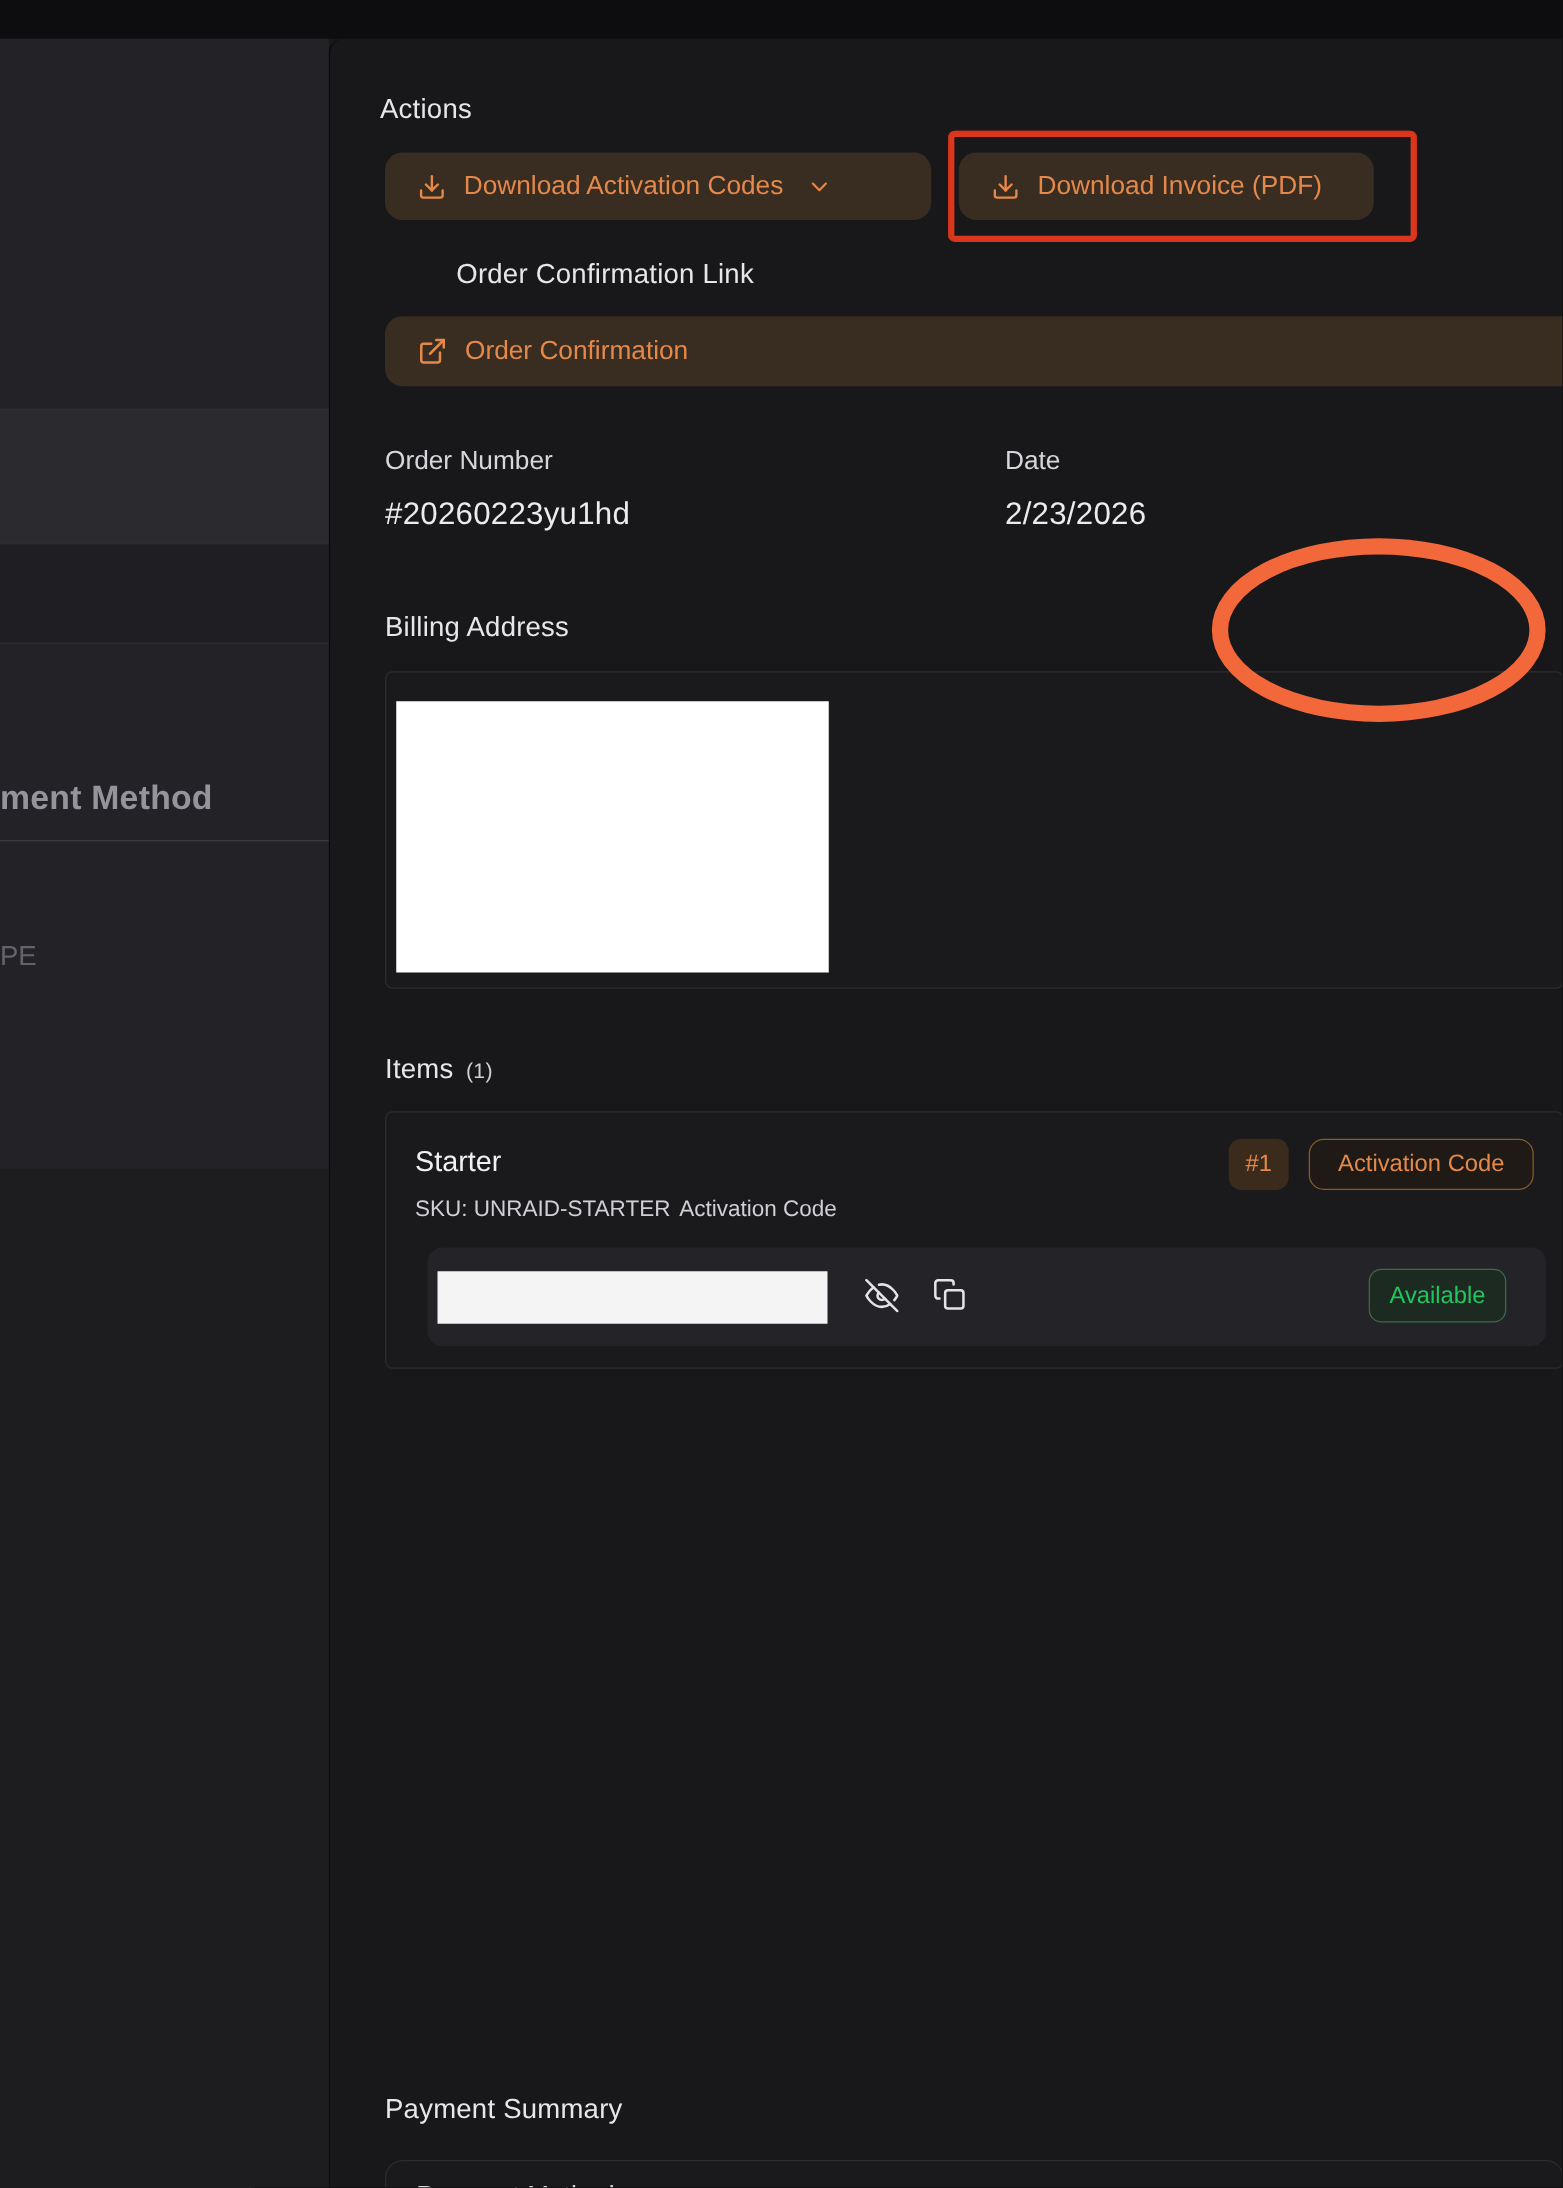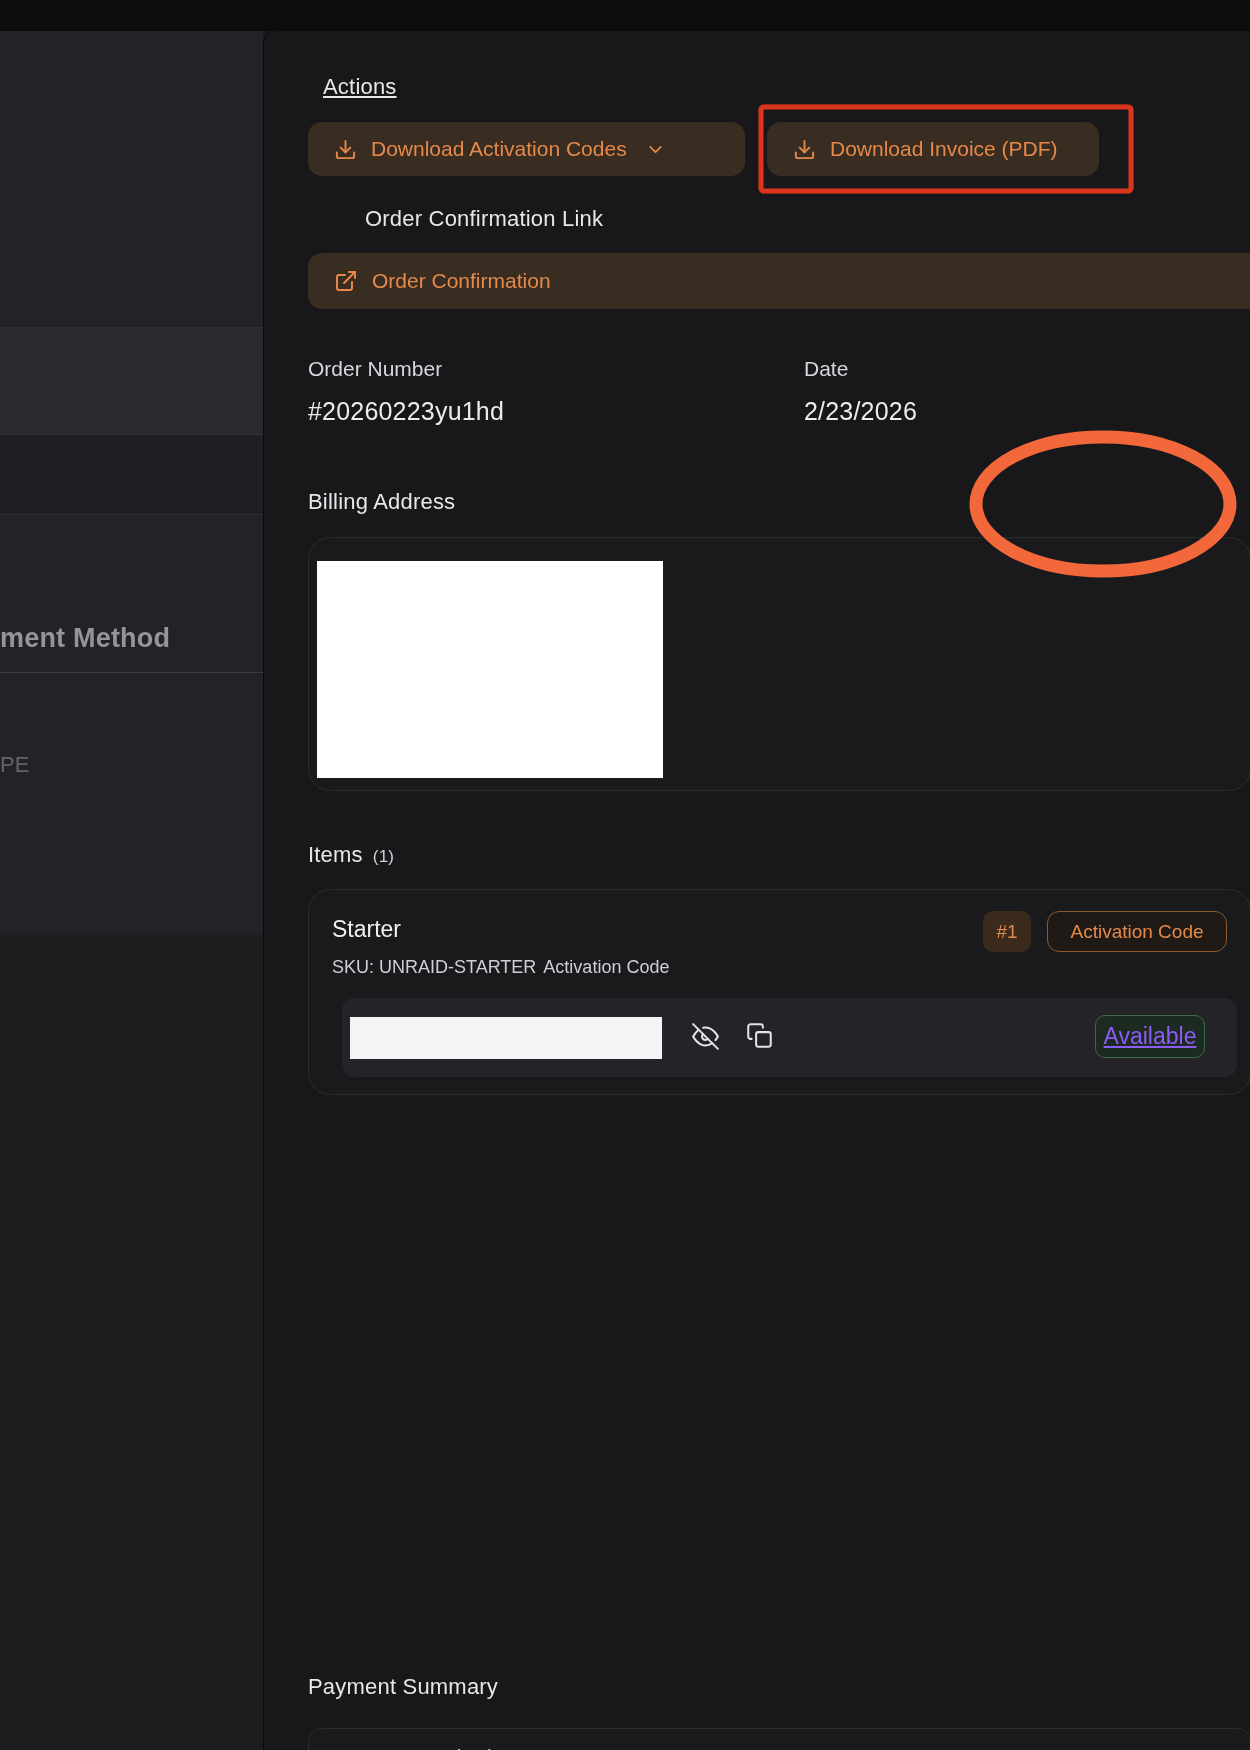--- a/index.html
+++ b/index.html
@@ -34,41 +34,41 @@
     position:absolute; display:flex; align-items:center; gap:14px;
     background:#392c21; color:#e5894b; border:none; border-radius:14px;
     font-family:"Liberation Sans", sans-serif; font-size:21px; font-weight:500;
     padding:0 26px; height:54px; cursor:pointer;
   }
   .btn-orange svg { flex:0 0 auto; }
 
   .meta-label { position:absolute; color:#d7d7db; font-size:21px; }
   .meta-value { position:absolute; color:#ececef; font-size:25px; letter-spacing:.2px; }
 
-  .card { position:absolute; background:#1a1a1d; border:1px solid #2c2c31; border-radius:22px; }
+  .card { position:absolute; background:#1a1a1d; border:1px solid #2c2c31; border-radius:6px; }
   .redact-white { position:absolute; background:#ffffff; }
 
   .items-count { color:#cfcfd4; font-size:17px; font-weight:400; margin-left:10px; }
 
   .item-name { position:absolute; color:#f0f0f2; font-size:23px; font-weight:500; }
   .item-sku  { position:absolute; color:#cfcfd4; font-size:18px; display:flex; gap:7px; }
 
   .badge-index {
     position:absolute; display:flex; align-items:center; justify-content:center;
     background:#3a2b1d; color:#e5894b; font-size:19px; border-radius:10px;
   }
   .badge-type {
     position:absolute; display:flex; align-items:center; justify-content:center;
     background:#1f1a15; color:#e5894b; font-size:19px;
     border:1.5px solid #8a5a2a; border-radius:12px;
   }
   .badge-status {
     position:absolute; display:flex; align-items:center; justify-content:center;
-    background:#1d2a21; color:#8b5cf6; font-size:23px;
-    border:1.5px solid #3c6b4c; border-radius:10px;text-decoration:underline;
+    background:#1d2a21; color:#22c55e; font-size:19px;
+    border:1.5px solid #3c6b4c; border-radius:10px;
   }
 
   .code-panel { position:absolute; background:#232328; border-radius:12px; }
   .icon-btn { position:absolute; background:none; border:none; color:#e4e4e7; cursor:pointer; padding:0; }
 
   .annotation { position:absolute; z-index:20; pointer-events:none; }
 
   .bottom-card { position:absolute; left:44px; top:1697px; width:943px; height:60px;
                  background:#1a1a1d; border:1px solid #2c2c31; border-radius:14px 14px 0 0; }
   .bottom-partial { position:absolute; left:24px; top:16px; color:#d7d7db; font-size:21px; }
@@ -84,21 +84,21 @@
     <div class="sb-band-active"></div>
     <div class="sb-band-dark"></div>
     <div class="sb-method">ment Method</div>
     <div class="sb-divider"></div>
     <div class="sb-pe">PE</div>
     <div class="sb-bottom"></div>
   </div>
 
   <div class="main">
 
-    <div class="h-section" style="left:59px; top:43px;text-decoration:underline;">Actions</div>
+    <div class="h-section" style="left:40px; top:43px;">Actions</div>
 
     <button class="btn-orange" style="left:44px; top:91px; width:437px;">
       <span style="display:flex;">
         <svg width="23" height="23" viewBox="0 0 24 24" fill="none" stroke="currentColor" stroke-width="2" stroke-linecap="round" stroke-linejoin="round">
           <path d="M21 15v4a2 2 0 0 1-2 2H5a2 2 0 0 1-2-2v-4"></path>
             <polyline points="7 10 12 15 17 10"></polyline>
             <line x1="12" y1="3" x2="12" y2="15"></line>
         </svg>
       </span>
       <span>Download Activation Codes</span>

